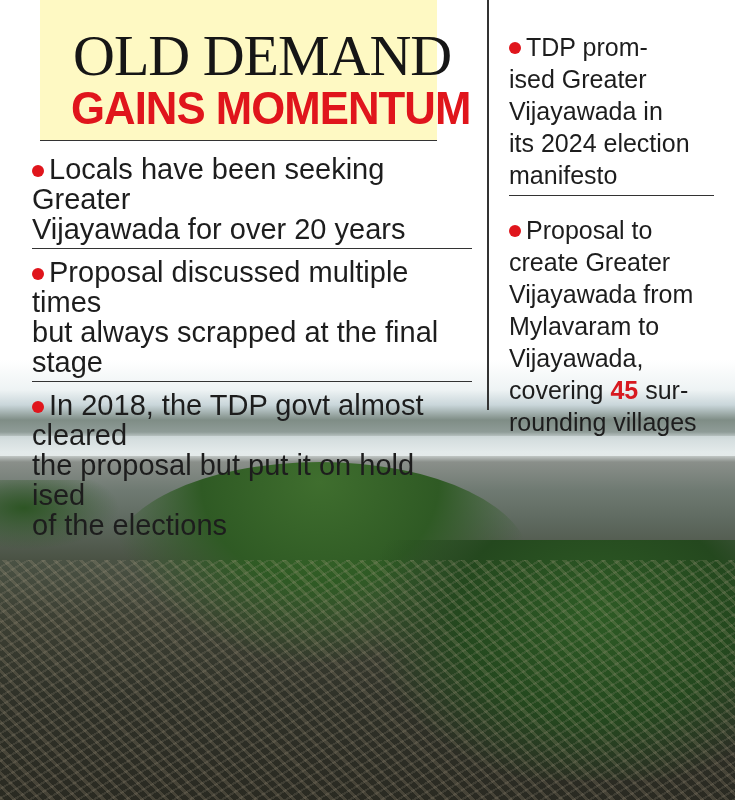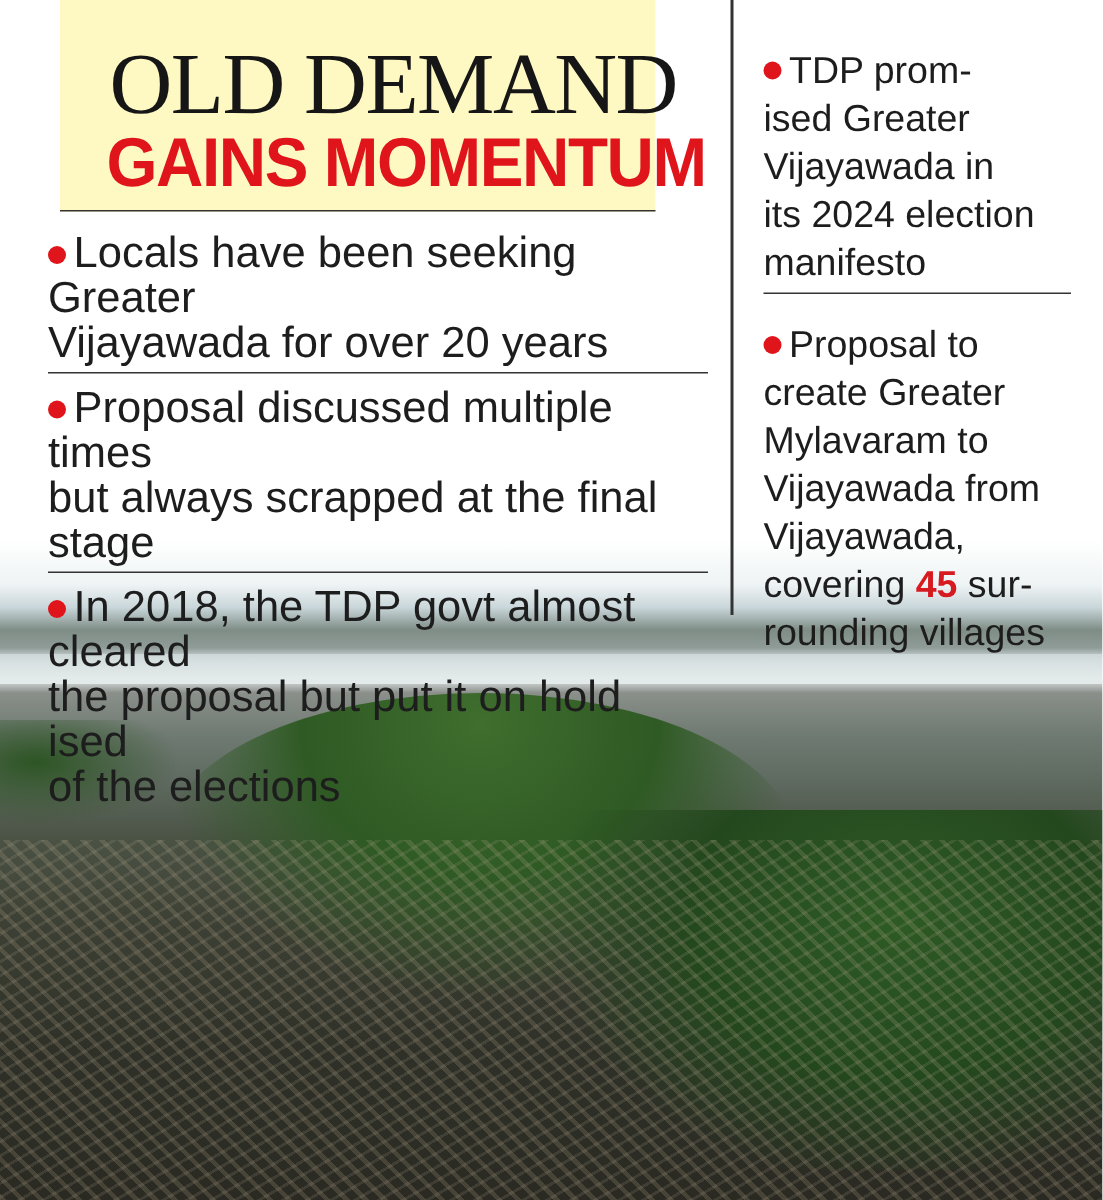--- a/index.html
+++ b/index.html
@@ -63,19 +63,19 @@
   <div class="item sep">
     <span class="line-span"><span class="dot"></span><span>TDP prom-</span></span>
     <span class="line-span">ised Greater</span>
     <span class="line-span">Vijayawada in</span>
     <span class="line-span">its 2024 election</span>
     <span class="line-span">manifesto</span>
   </div>
   <div class="item">
     <span class="line-span"><span class="dot"></span><span>Proposal to</span></span>
     <span class="line-span">create Greater</span>
+    <span class="line-span">Vijayawada from</span>
     <span class="line-span">Mylavaram to</span>
-    <span class="line-span">Vijayawada from</span>
     <span class="line-span">Vijayawada,</span>
     <span class="line-span"><span>covering </span><span class="red-num">45</span><span> sur-</span></span>
     <span class="line-span">rounding villages</span>
   </div>
 </div>
 
 </body></html>

